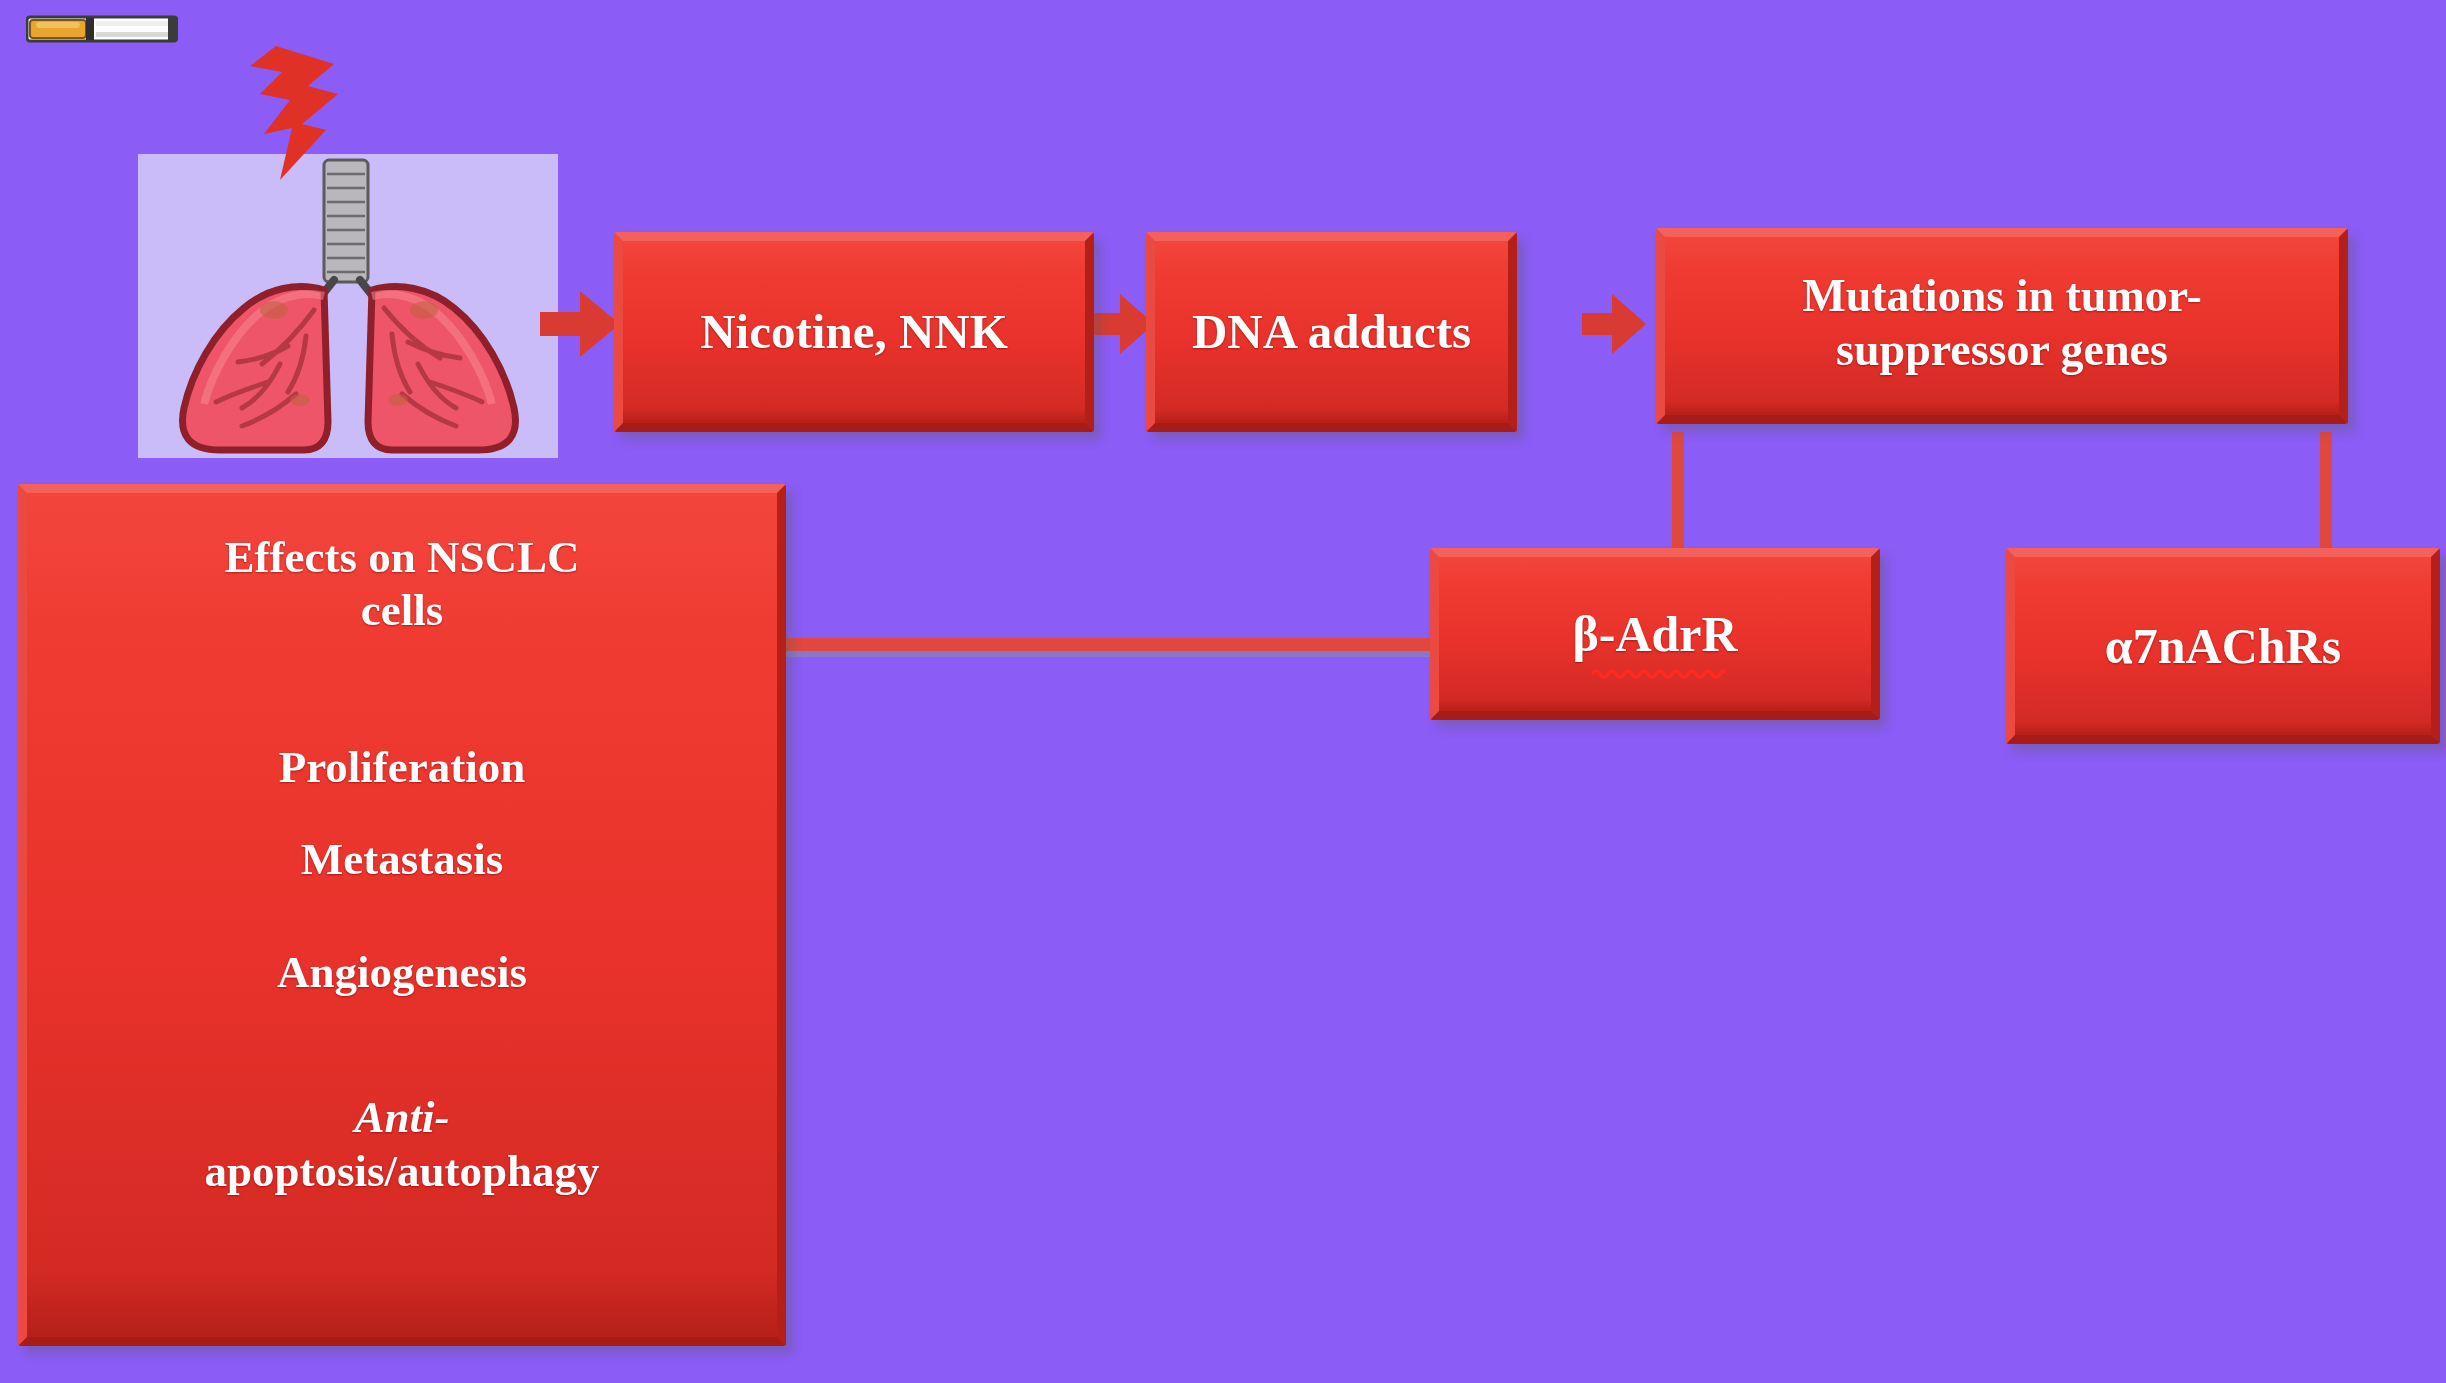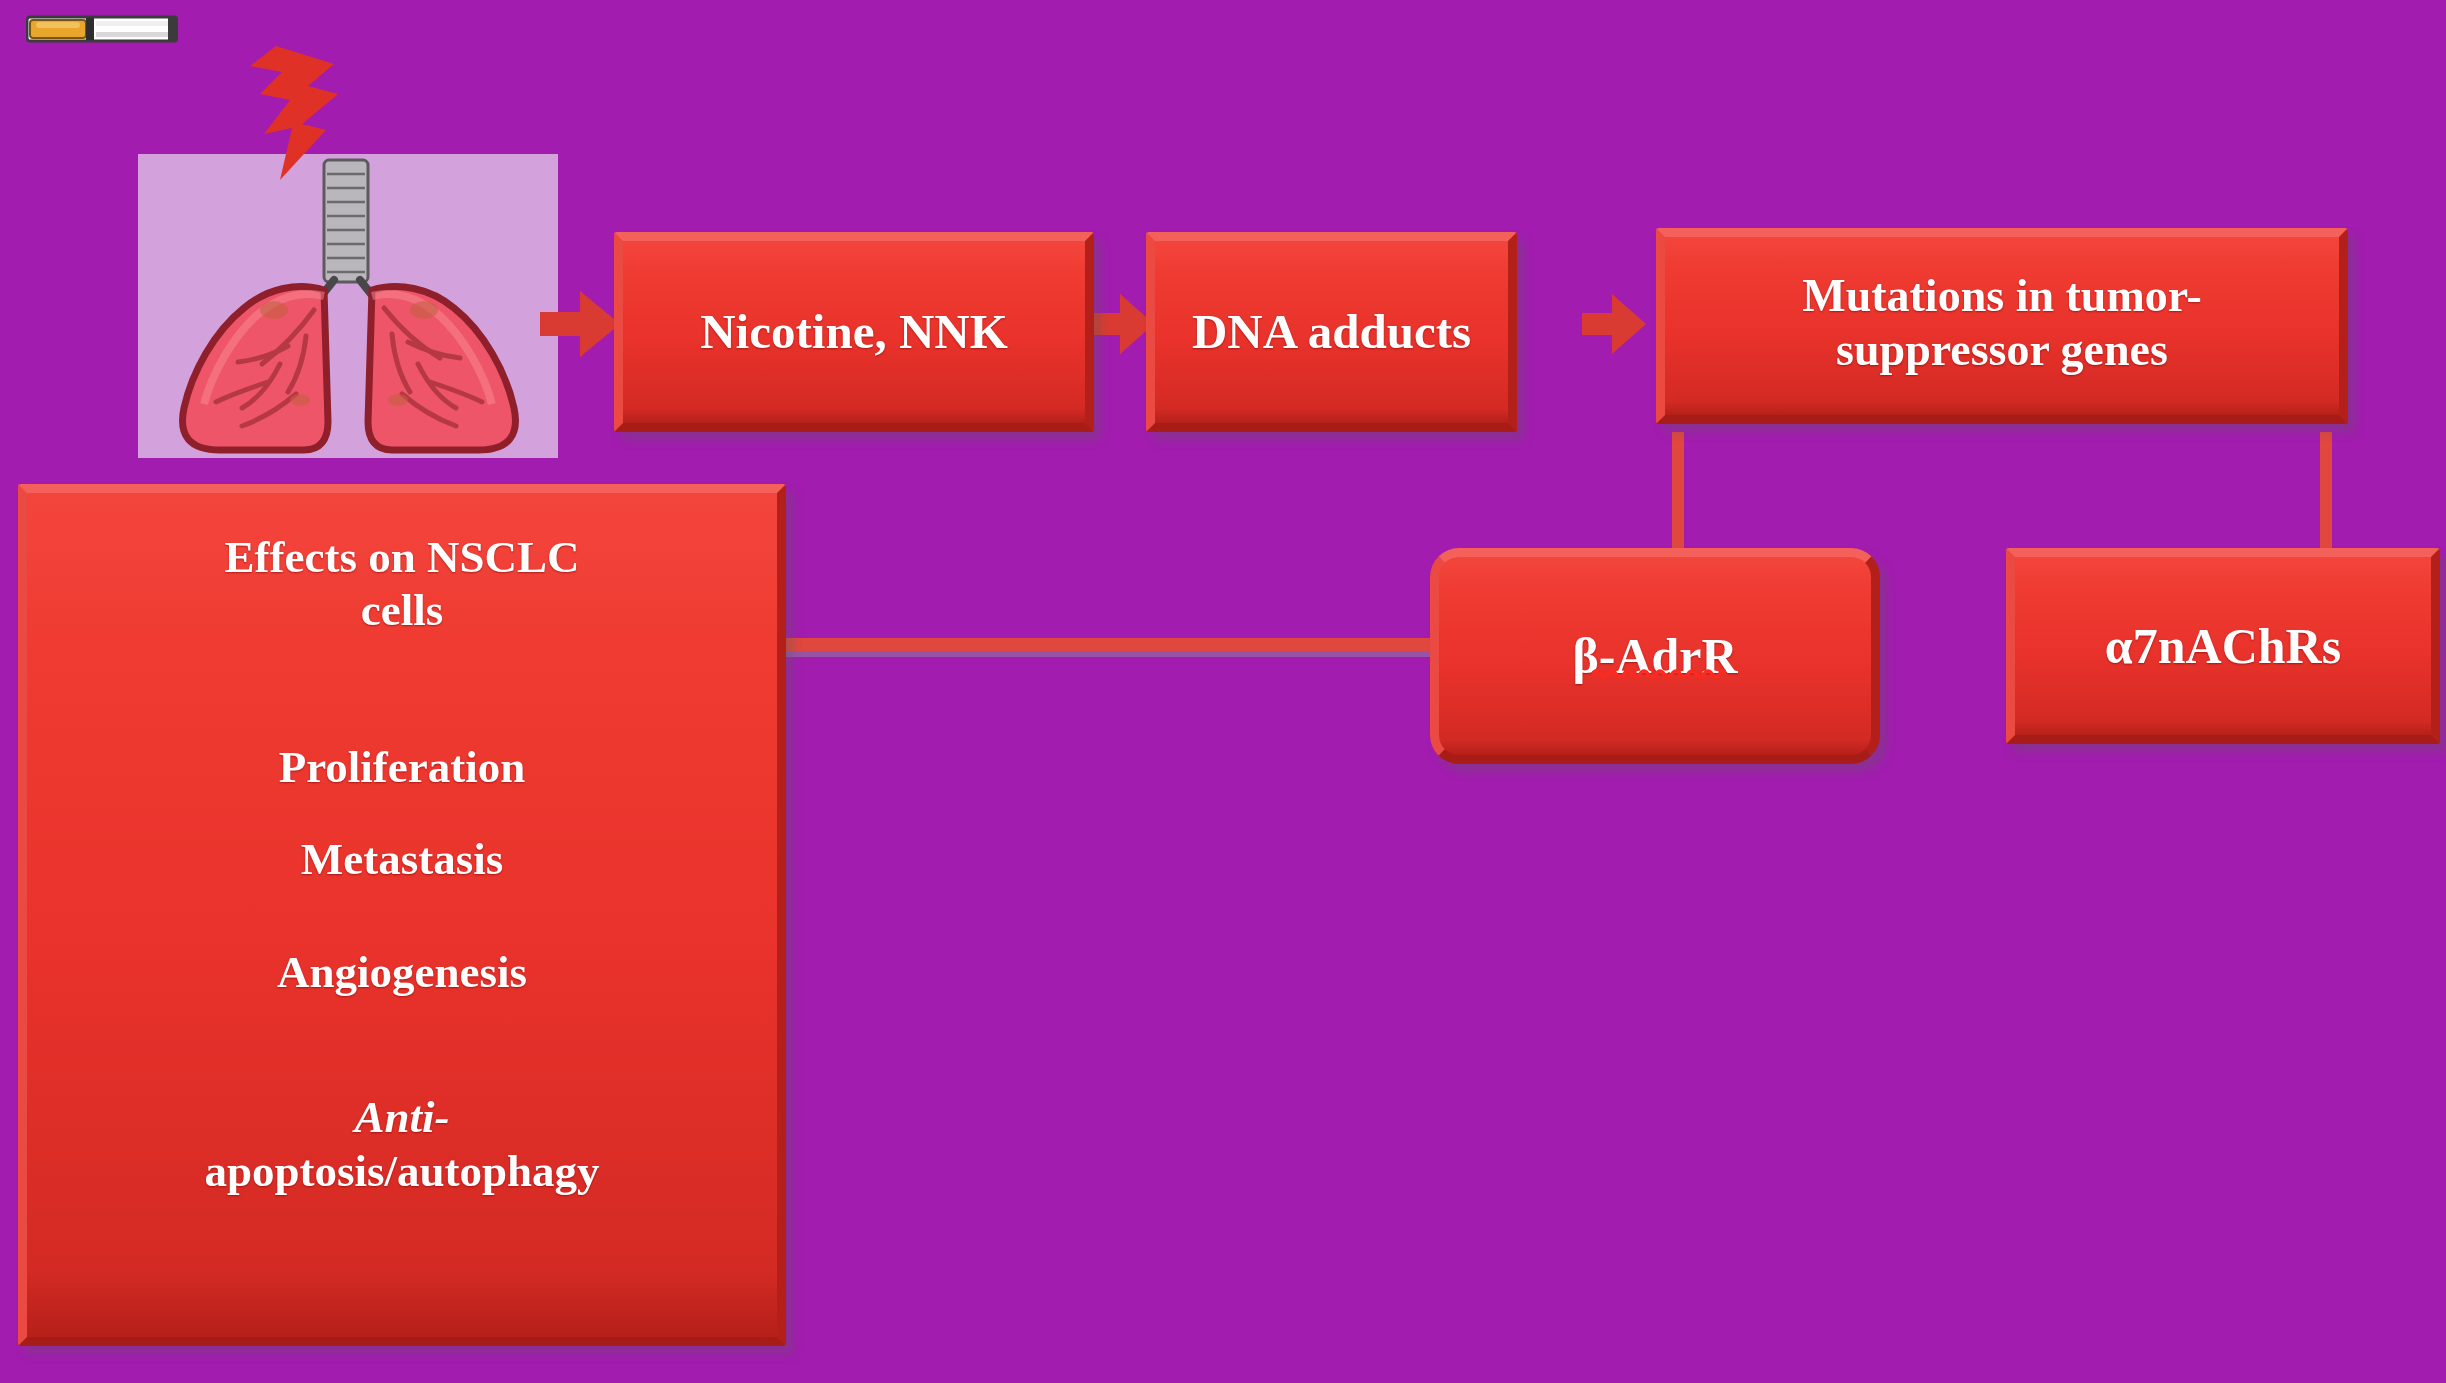--- a/index.html
+++ b/index.html
@@ -8,21 +8,21 @@
     padding: 0;
     background: #ffffff;
   }
   body {
     font-family: "Liberation Serif", "DejaVu Serif", serif;
   }
   #canvas {
     position: relative;
     width: 2446px;
     height: 1383px;
-    background: #a21caf;
+    background: #8b5cf6;
     overflow: hidden;
   }
 
   
   .node {
     position: absolute;
     box-sizing: border-box;
     display: flex;
     align-items: center;
     justify-content: center;
@@ -222,21 +222,21 @@
   </div>
 
   <div class="node panel" style="left:1656px; top:228px; width:692px; height:196px; font-size:46px; padding-top:32px;">
     <span class="line">Mutations in tumor-</span>
     <span class="line">suppressor genes</span>
   </div>
 
   <div class="vline" style="left:1672px; top:432px; width:12px; height:122px;"></div>
   <div class="vline" style="left:2320px; top:432px; width:12px; height:122px;"></div>
 
-  <div class="node" style="left:1430px; top:548px; width:450px; height:216px; font-size:50px;border-radius:29px;">
+  <div class="node" style="left:1430px; top:548px; width:450px; height:172px; font-size:50px;">
     <span class="inner">β-AdrR</span>
   </div>
   <div class="squiggle" style="left:1592px; top:668px; width:134px; height:12px;">
     <svg width="134" height="12" viewBox="0 0 134 12">
       <path d="M0,6 q4,-6 8,0 t8,0 t8,0 t8,0 t8,0 t8,0 t8,0 t8,0 t8,0 t8,0 t8,0 t8,0 t8,0 t8,0 t8,0 t8,0 t8,0" fill="none" stroke="#ff2a1f" stroke-width="3.5"></path>
     </svg>
   </div>
 
   <div class="node" style="left:2006px; top:548px; width:434px; height:196px; font-size:50px;">
     <span class="inner">α7nAChRs</span>

